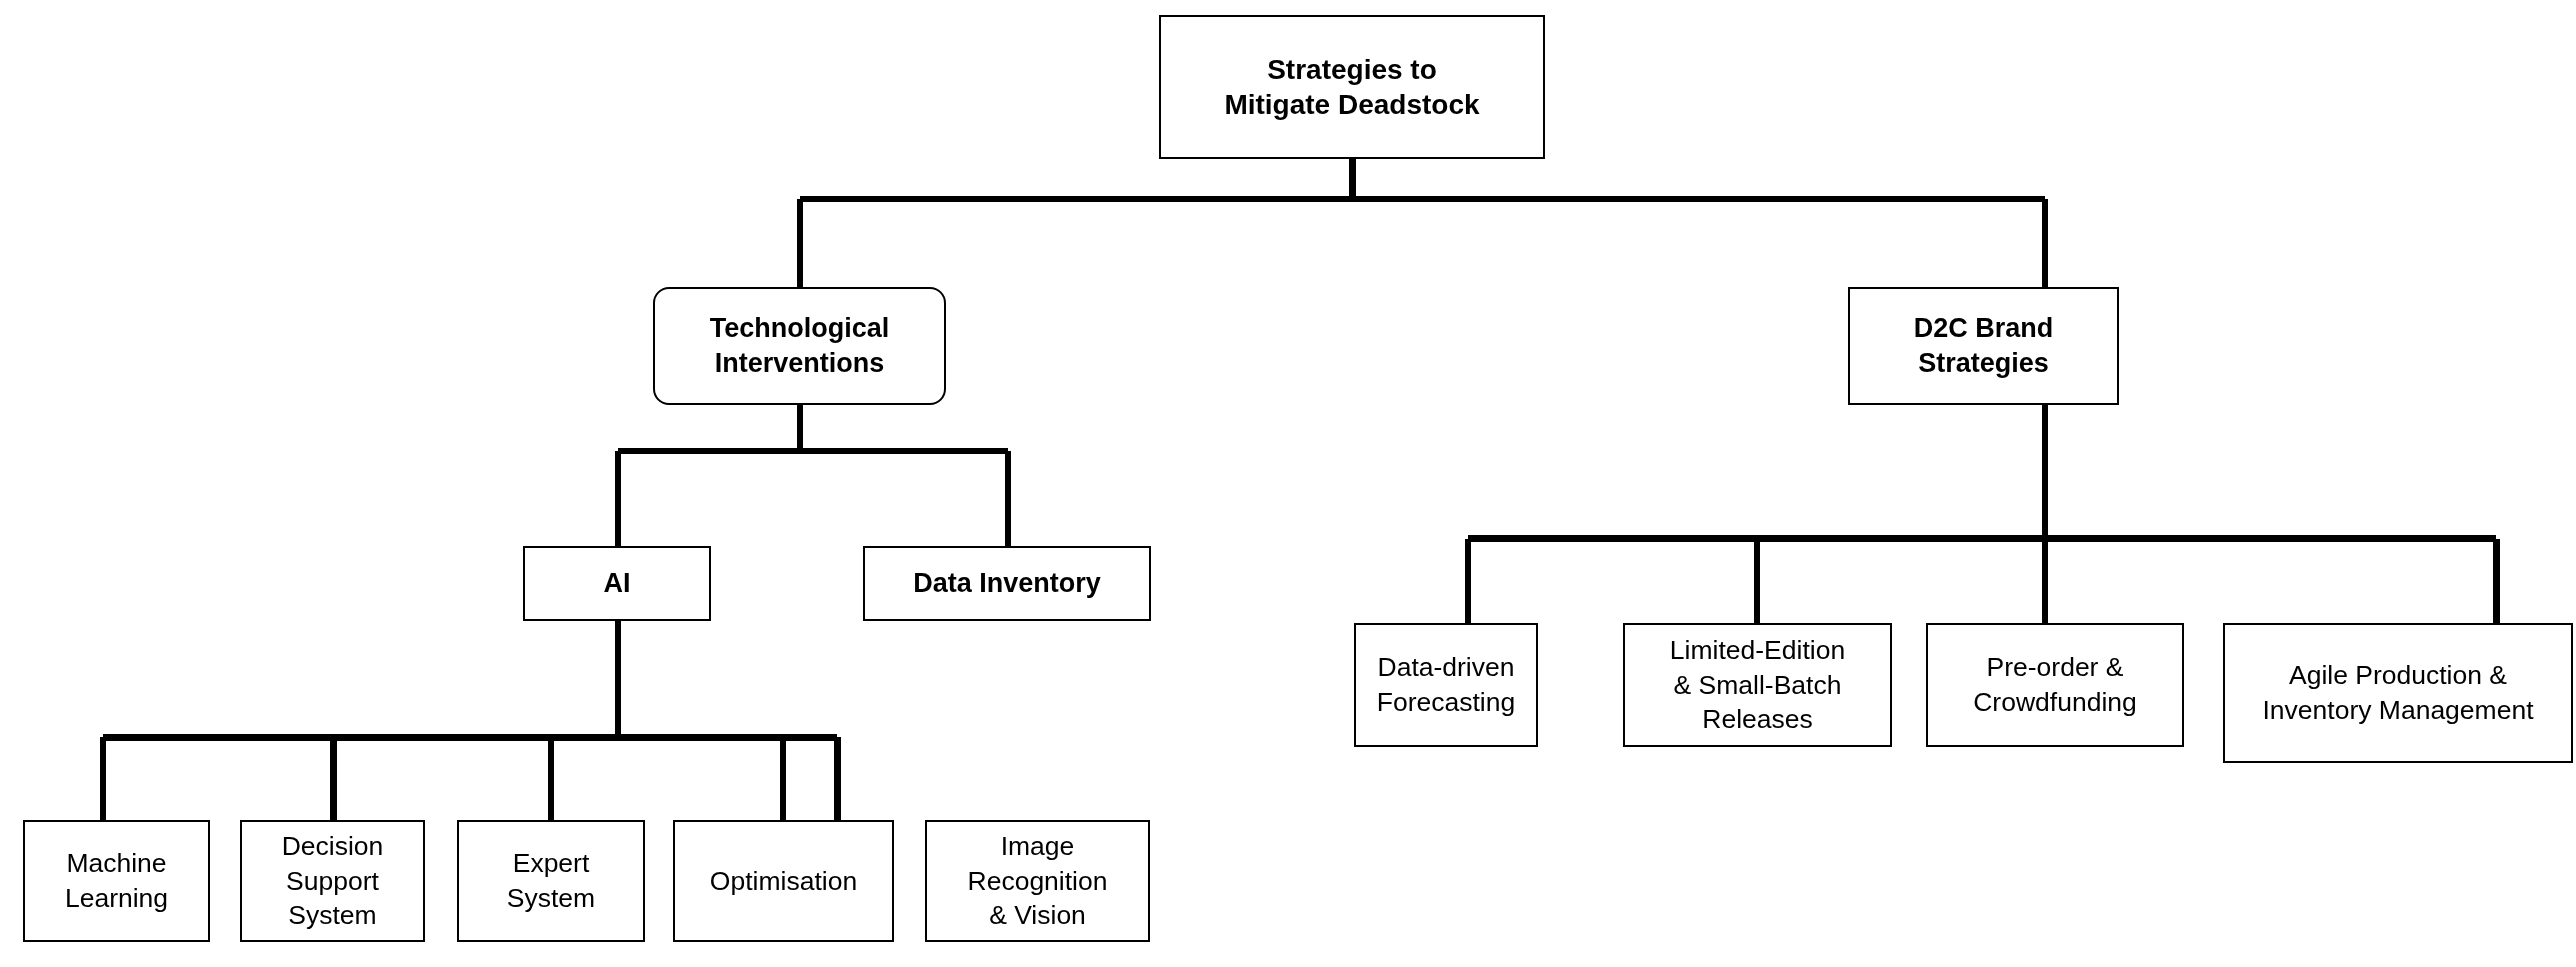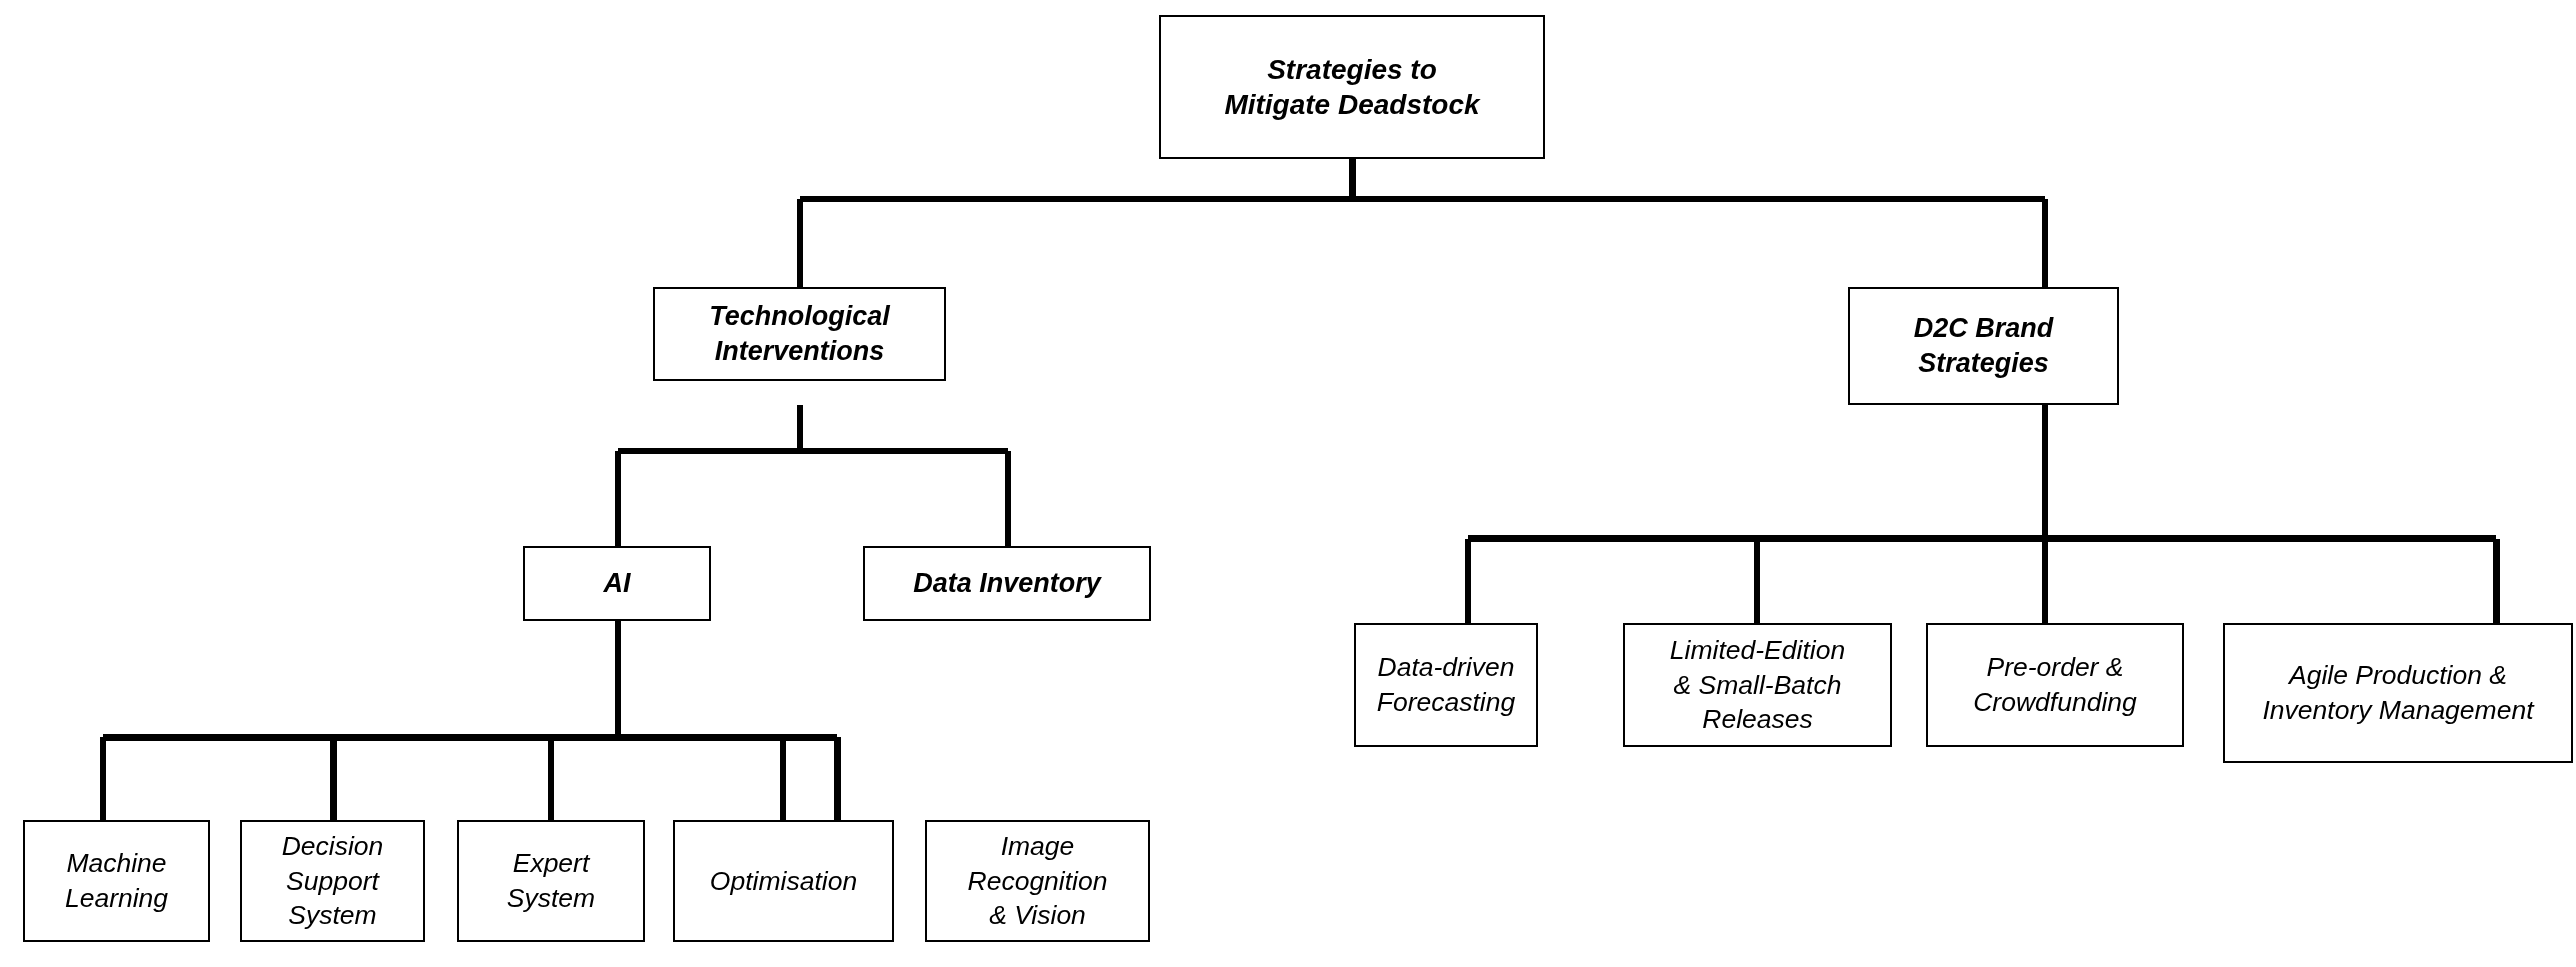--- a/index.html
+++ b/index.html
@@ -34,21 +34,20 @@
     text-align: center;
     color: #000000;
     z-index: 2;
   }
   .node .label {
     display: block;
     width: 100%;
     padding: 0 20px;
     box-sizing: border-box;
     white-space: pre-line;
-    font-style: italic;
   }
   .tier-root .label,
   .tier-branch .label,
   .tier-sub .label {
     font-weight: bold;
   }
   .tier-leaf {
     border-width: 2.1px;
   }
   .tier-leaf .label {
@@ -92,21 +91,21 @@
       <path d="M 2930 772 L 2930 893"></path>
       <path d="M 3577 772 L 3577 893"></path>
     </g>
   </svg>
 
   <div class="node tier-root" style="left:1159px; top:15.4px; width:386px; height:144px;">
     <span class="label">Strategies to
 Mitigate Deadstock</span>
   </div>
 
-  <div class="node tier-branch" style="left:653px; top:287px; width:293px; height:94px;">
+  <div class="node tier-branch" style="left:653px; top:287px; width:293px; height:118px;border-radius:16px;">
     <span class="label">Technological
 Interventions</span>
   </div>
 
   <div class="node tier-branch" style="left:1848px; top:287px; width:271px; height:118px;">
     <span class="label">D2C Brand
 Strategies</span>
   </div>
 
   <div class="node tier-sub" style="left:523px; top:546px; width:188px; height:75px;">

